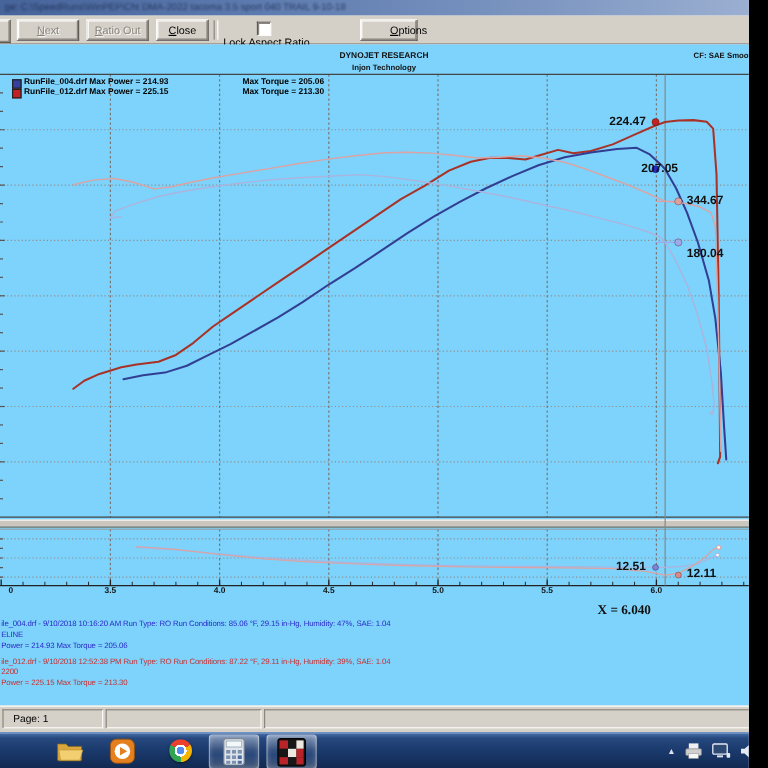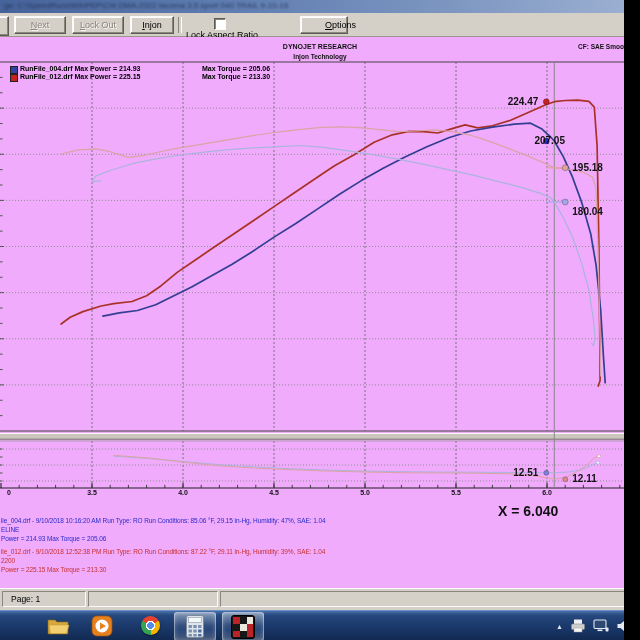--- a/index.html
+++ b/index.html
@@ -20,31 +20,31 @@
   .btn3d>span{display:block;}
   .u1>span::first-letter{text-decoration:underline;}
   .btn-disabled{color:#8a867e;text-shadow:1px 1px 0 #f8f7f4;}
   .tb-sep{position:absolute;left:178px;top:4px;width:2px;height:16px;
     border-left:1px solid #8a867e;border-right:1px solid #fff;}
   .chkwrap{position:absolute;left:186px;top:5px;display:flex;align-items:center;font-size:9px;color:#000;flex-direction:column;}
   .chkbox{width:10px;height:10px;background:#fff;margin-right:5px;
     border:1px solid;border-color:#5f5b55 #fbfaf8 #fbfaf8 #5f5b55;
     box-shadow:inset 1px 1px 0 #8a867e;}
   
-  .chartpane{position:absolute;left:0;top:37px;width:640px;height:551px;background:#f0abfc;overflow:hidden;}
+  .chartpane{position:absolute;left:0;top:37px;width:640px;height:551px;background:#7dd3fc;overflow:hidden;}
   .hdr{position:absolute;font-size:7px;font-weight:bold;color:#111;white-space:nowrap;}
   .lg-row{position:absolute;left:10px;height:9px;font-size:7px;font-weight:bold;color:#000;white-space:nowrap;}
   .lg-chip{position:absolute;left:0;top:1px;width:6px;height:6px;border:1px solid #222;}
   .lg-pw{position:absolute;left:10px;top:0;}
   .lg-tq{position:absolute;left:192px;top:0;}
   .callout{position:absolute;font-size:10px;font-weight:bold;color:#111;white-space:nowrap;}
   .xtick{position:absolute;width:18px;text-align:center;font-size:7px;font-weight:bold;color:#111;}
   .axis-label{position:absolute;left:230px;top:457px;width:180px;text-align:center;
     font-size:8.5px;font-weight:bold;color:#111;}
-  .cursor-readout{position:absolute;left:498px;top:466px;font-size:14px;font-weight:bold;color:#111;}
+  .cursor-readout{position:absolute;left:498px;top:466px;font-size:11px;font-weight:bold;color:#111;font-family:Liberation Serif, serif;}
   .statline{position:absolute;left:1px;font-size:6.5px;white-space:nowrap;letter-spacing:-0.1px;}
   .st-blue{color:#2a2ac8;} .st-red{color:#c83030;}
   
   .statusbar{position:absolute;left:0;top:588px;width:640px;height:22px;background:#d5d1c9;
     border-top:1px solid #fbfaf8;box-sizing:border-box;}
   .sb-cell{position:absolute;top:2px;height:16px;background:#d5d1c9;
     border:1px solid;border-color:#8a867e #fbfaf8 #fbfaf8 #8a867e;box-sizing:border-box;
     font-size:8.5px;color:#000;line-height:14px;padding-left:8px;}
   
   .taskbar{position:absolute;left:0;top:610px;width:640px;height:30px;
@@ -70,24 +70,24 @@
   <div class="titlebar">
     <span class="titletext">ge: C:\SpeedRuns\WinPEP\Cht DMA-2022 tacoma 3.5 sport 040 TRAIL 9-10-18</span>
   </div>
 
   <div class="toolbar">
     <div class="btn3d" style="left:-4px;width:11px;"></div>
     <button class="btn3d btn-disabled u1" style="left:14px;width:52px;">
         <span>Next</span>
       </button>
     <button class="btn3d btn-disabled u1" style="left:72px;width:52px;">
-        <span>Lock Out</span>
+        <span>Ratio Out</span>
       </button>
     <button class="btn3d u1" style="left:130px;width:44px;">
-        <span>Injon</span>
+        <span>Close</span>
       </button>
     <div class="tb-sep"></div>
     <label class="chkwrap">
       <span class="chkbox"></span>
       <span class="u1" style="display:block">Lock Aspect Ratio</span>
     </label>
     <button class="btn3d u1" style="left:300px;width:48px;padding-left:24px;">
         <span>Options</span>
       </button>
   </div>
@@ -220,21 +220,21 @@
       <span class="lg-tq">Max Torque = 205.06</span>
     </div>
     <div class="lg-row" style="top:36px;">
       <span class="lg-chip" id="chip1" style="background: rgb(196, 34, 34);"></span>
       <span class="lg-pw">RunFile_012.drf Max Power = 225.15</span>
       <span class="lg-tq">Max Torque = 213.30</span>
     </div>
 
     <span class="callout" style="top: 58.6587px; left: 478.28px; width: 60px; text-align: right;">224.47</span>
     <span class="callout" style="top: 98px; left: 505px; width: 60px; text-align: right;">207.05</span>
-    <span class="callout" style="top: 124.807px; left: 572.28px;">195.18</span>
+    <span class="callout" style="top: 124.807px; left: 572.28px;">344.67</span>
     <span class="callout" style="top: 169px; left: 572.28px;">180.04</span>
     <span class="callout" style="top: 429.84px; left: 478.28px; width: 60px; text-align: right;">12.51</span>
     <span class="callout" style="top: 436.24px; left: 572.28px;">12.11</span>
 
     <span class="xtick" style="left: 0px; top: 452px;">0</span>
     <span class="xtick" style="left: 83px; top: 452px;">3.5</span>
     <span class="xtick" style="left: 174px; top: 452px;">4.0</span>
     <span class="xtick" style="left: 265px; top: 452px;">4.5</span>
     <span class="xtick" style="left: 356px; top: 452px;">5.0</span>
     <span class="xtick" style="left: 447px; top: 452px;">5.5</span>

